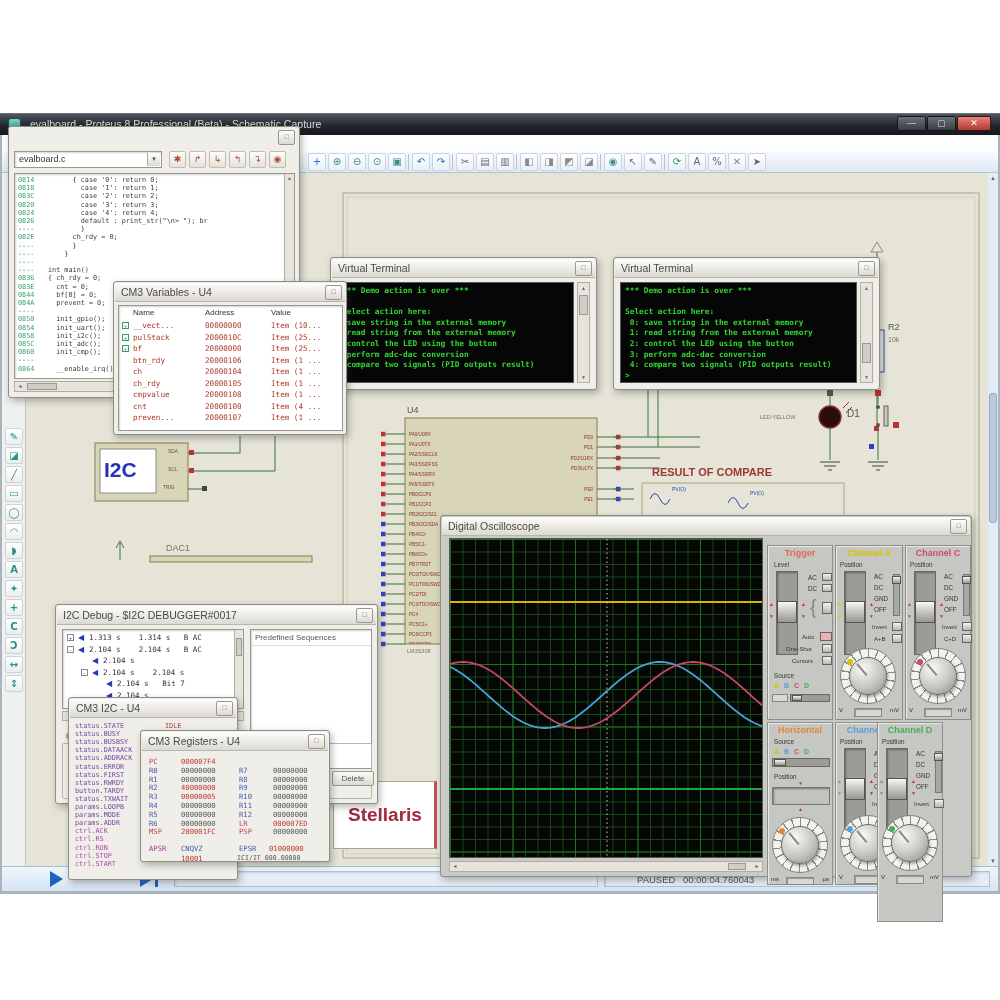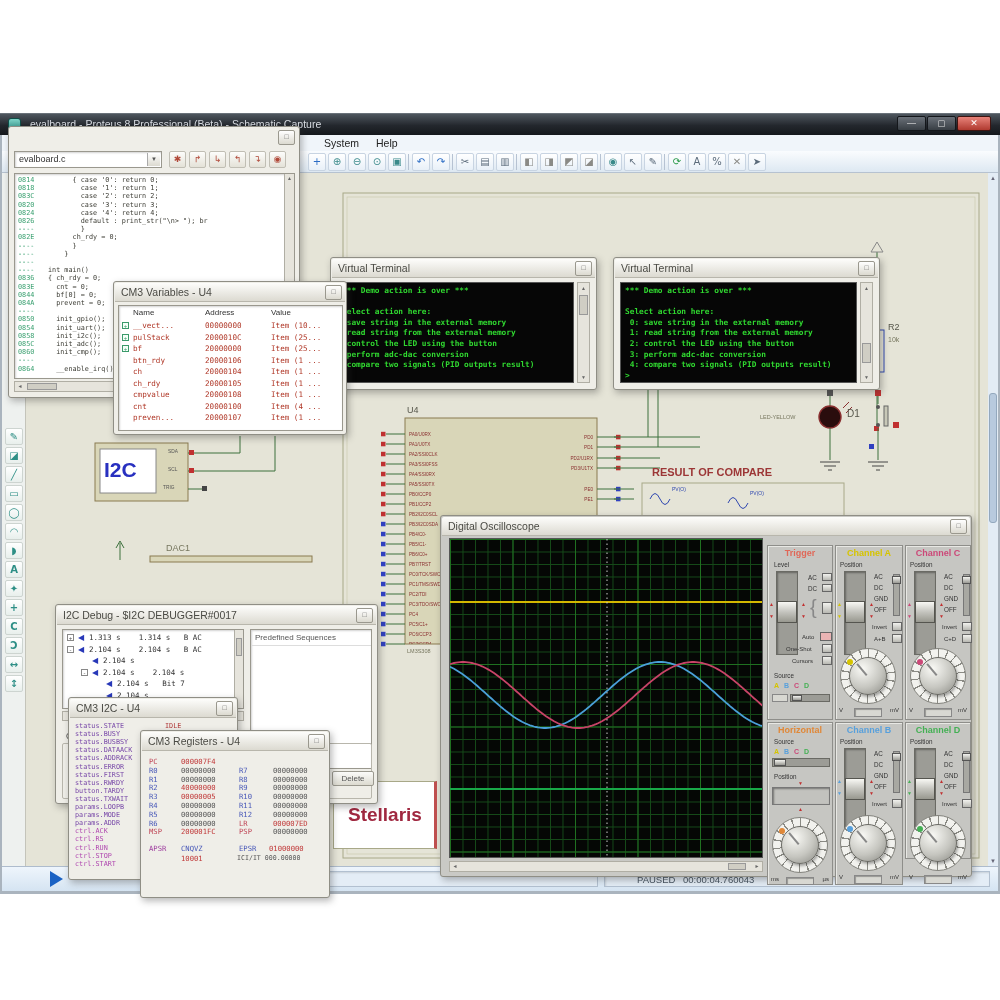--- a/index.html
+++ b/index.html
@@ -34,25 +34,20 @@
     <div class="abs" style="left:927px;top:2px;width:29px;height:15px;border:1px solid #14171b;border-radius:2px;
                 background:linear-gradient(#6a7078,#383e44);color:#ddd;font:9px/13px 'Liberation Sans',sans-serif;text-align:center;">▢</div>
     <div class="abs" style="left:957px;top:2px;width:34px;height:15px;border:1px solid #401410;border-radius:2px;
                 background:linear-gradient(#e8837a,#b03a30);color:#fff;font:9px/13px 'Liberation Sans',sans-serif;text-align:center;">✕</div>
   </div>
 
   <div class="abs" style="left:0;top:135px;width:2px;height:756px;background:#aab4be;"></div>
   <div class="abs" style="left:998px;top:135px;width:2px;height:756px;background:#aab4be;"></div>
   <div class="abs" style="left:0;top:891px;width:1000px;height:3px;background:#aab4be;"></div>
 
-  <div class="abs" style="left:2px;top:135px;width:996px;height:16px;background:#f0f5fa;font-size:10.5px;color:#222;">
-    <span class="abs" style="left:286px;top:2px;">te</span>
-    <span class="abs" style="left:322px;top:2px;">System</span>
-    <span class="abs" style="left:374px;top:2px;">Help</span>
-  </div>
 
   <div id="main-toolbar" class="abs" style="left:2px;top:151px;width:996px;height:22px;
               background:linear-gradient(#fafcfe,#dde8f2);border-bottom:1px solid #b6c2d0;">
       <div class="abs" style="left: 306px; top: 2px; width: 18px; height: 18px; border: 1px solid rgb(200, 212, 226); border-radius: 2px; background: linear-gradient(rgb(255, 255, 255), rgb(232, 240, 248)); font: 10px / 16px &quot;DejaVu Sans&quot;, sans-serif; text-align: center; color: rgb(43, 108, 196);">+</div>
       <div class="abs" style="left: 326px; top: 2px; width: 18px; height: 18px; border: 1px solid rgb(200, 212, 226); border-radius: 2px; background: linear-gradient(rgb(255, 255, 255), rgb(232, 240, 248)); font: 10px / 16px &quot;DejaVu Sans&quot;, sans-serif; text-align: center; color: rgb(58, 138, 138);">⊕</div>
       <div class="abs" style="left: 346px; top: 2px; width: 18px; height: 18px; border: 1px solid rgb(200, 212, 226); border-radius: 2px; background: linear-gradient(rgb(255, 255, 255), rgb(232, 240, 248)); font: 10px / 16px &quot;DejaVu Sans&quot;, sans-serif; text-align: center; color: rgb(58, 138, 138);">⊖</div>
       <div class="abs" style="left: 366px; top: 2px; width: 18px; height: 18px; border: 1px solid rgb(200, 212, 226); border-radius: 2px; background: linear-gradient(rgb(255, 255, 255), rgb(232, 240, 248)); font: 10px / 16px &quot;DejaVu Sans&quot;, sans-serif; text-align: center; color: rgb(58, 138, 138);">⊙</div>
       <div class="abs" style="left: 386px; top: 2px; width: 18px; height: 18px; border: 1px solid rgb(200, 212, 226); border-radius: 2px; background: linear-gradient(rgb(255, 255, 255), rgb(232, 240, 248)); font: 10px / 16px &quot;DejaVu Sans&quot;, sans-serif; text-align: center; color: rgb(58, 138, 138);">▣</div>
       <div class="abs sep" style="left: 406px; top: 3px; width: 1px; height: 16px;"></div>
       <div class="abs" style="left: 410px; top: 2px; width: 18px; height: 18px; border: 1px solid rgb(200, 212, 226); border-radius: 2px; background: linear-gradient(rgb(255, 255, 255), rgb(232, 240, 248)); font: 10px / 16px &quot;DejaVu Sans&quot;, sans-serif; text-align: center; color: rgb(43, 108, 196);">↶</div>
@@ -506,21 +501,21 @@
         <span class="abs" style="left: 6px; top: 91.1px; font-size: 6.8px; color: rgb(120, 72, 168); font-family: &quot;DejaVu Sans Mono&quot;, monospace;">params.MODE</span>
         <span class="abs" style="left: 6px; top: 99.2px; font-size: 6.8px; color: rgb(120, 72, 168); font-family: &quot;DejaVu Sans Mono&quot;, monospace;">params.ADDR</span>
         <span class="abs" style="left: 6px; top: 107.3px; font-size: 6.8px; color: rgb(176, 72, 176); font-family: &quot;DejaVu Sans Mono&quot;, monospace;">ctrl.ACK</span>
         <span class="abs" style="left: 6px; top: 115.4px; font-size: 6.8px; color: rgb(176, 72, 176); font-family: &quot;DejaVu Sans Mono&quot;, monospace;">ctrl.RS</span>
         <span class="abs" style="left: 6px; top: 123.5px; font-size: 6.8px; color: rgb(176, 72, 176); font-family: &quot;DejaVu Sans Mono&quot;, monospace;">ctrl.RUN</span>
         <span class="abs" style="left: 6px; top: 131.6px; font-size: 6.8px; color: rgb(176, 72, 176); font-family: &quot;DejaVu Sans Mono&quot;, monospace;">ctrl.STOP</span>
         <span class="abs" style="left: 6px; top: 139.7px; font-size: 6.8px; color: rgb(176, 72, 176); font-family: &quot;DejaVu Sans Mono&quot;, monospace;">ctrl.START</span>
       </div>
   </div>
 
-  <div class="win" style="left:140px;top:730px;width:190px;height:168px;z-index:8;overflow:hidden;">
+  <div class="win" style="left:140px;top:730px;width:190px;height:132px;z-index:8;overflow:hidden;">
     <div class="wtitle">CM3 Registers - U4</div>
     <div class="wclose">□</div>
     <div id="reg-rows" class="abs" style="left:0;top:0;width:100%;height:100%;">
         <span class="abs" style="left: 8px; top: 26px; font-size: 7.2px; color: rgb(192, 72, 88); font-family: &quot;DejaVu Sans Mono&quot;, monospace;">PC</span>
         <span class="abs" style="left: 40px; top: 26px; font-size: 7.2px; color: rgb(192, 56, 56); font-family: &quot;DejaVu Sans Mono&quot;, monospace;">000007F4</span>
         <span class="abs" style="left: 8px; top: 34.8px; font-size: 7.2px; color: rgb(72, 88, 184); font-family: &quot;DejaVu Sans Mono&quot;, monospace;">R0</span>
         <span class="abs" style="left: 40px; top: 34.8px; font-size: 7.2px; color: rgb(85, 85, 85); font-family: &quot;DejaVu Sans Mono&quot;, monospace;">00000000</span>
         <span class="abs" style="left: 8px; top: 43.6px; font-size: 7.2px; color: rgb(72, 88, 184); font-family: &quot;DejaVu Sans Mono&quot;, monospace;">R1</span>
         <span class="abs" style="left: 40px; top: 43.6px; font-size: 7.2px; color: rgb(85, 85, 85); font-family: &quot;DejaVu Sans Mono&quot;, monospace;">00000000</span>
         <span class="abs" style="left: 8px; top: 52.4px; font-size: 7.2px; color: rgb(72, 88, 184); font-family: &quot;DejaVu Sans Mono&quot;, monospace;">R2</span>
@@ -704,21 +699,21 @@
         <div class="abs" style="left: 56px; top: 76px; width: 10px; height: 9px; background: linear-gradient(rgb(242, 242, 238), rgb(184, 184, 178)); border: 1px solid rgb(102, 102, 102);"></div>
         <div class="abs" style="left: 4px; top: 92px; width: 56px; height: 56px; border-radius: 50%; border: 1px solid rgb(132, 132, 126); background: repeating-conic-gradient(rgb(138, 138, 132) 0deg, rgb(138, 138, 132) 3deg, rgb(242, 242, 238) 3deg, rgb(242, 242, 238) 20deg);"></div>
         <div class="abs" style="left: 13px; top: 101px; width: 38px; height: 38px; border-radius: 50%; border: 1px solid rgb(106, 106, 100); background: radial-gradient(circle at 35% 30%, rgb(250, 250, 246), rgb(198, 198, 192) 55%, rgb(138, 138, 132)); box-shadow: rgba(0, 0, 0, 0.35) 1px 2px 3px;">
           <div class="abs" style="left: 17px; top: 2px; width: 2px; height: 15px; background: rgb(136, 136, 136); transform-origin: 1px 17px; transform: rotate(-40deg);"></div>
         </div>
         <div class="abs" style="left: 11px; top: 103px; width: 6px; height: 6px; border-radius: 50%; background: rgb(88, 160, 220);"></div>
         <div class="abs" style="left: 3px; top: 151px; font-size: 6px; color: rgb(51, 51, 51); font-family: &quot;Liberation Sans&quot;, sans-serif;">V</div>
         <div class="abs" style="right: 3px; top: 151px; font-size: 6px; color: rgb(51, 51, 51); font-family: &quot;Liberation Sans&quot;, sans-serif;">mV</div>
         <div class="abs" style="left: 18px; top: 152px; width: 28px; height: 9px; background: rgb(216, 216, 210); border: 1px solid rgb(136, 136, 136); box-shadow: rgba(0, 0, 0, 0.3) 1px 1px 1px inset;"></div>
       </div>
-      <div class="abs" style="left: 464px; top: 206px; width: 66px; height: 137px; background: rgb(198, 198, 194); border: 1px solid rgb(142, 142, 138); box-shadow: rgb(232, 232, 228) 1px 1px 0px inset;">
+      <div class="abs" style="left: 436px; top: 206px; width: 66px; height: 200px; background: rgb(198, 198, 194); border: 1px solid rgb(142, 142, 138); box-shadow: rgb(232, 232, 228) 1px 1px 0px inset;">
         <div class="abs" style="left: 0px; top: 2px; width: 100%; text-align: center; font-weight: bold; font-size: 9px; color: rgb(68, 176, 84); font-family: &quot;Liberation Sans&quot;, sans-serif;">Channel D</div>
         <div class="abs" style="left: 4px; top: 15px; font-size: 6.3px; color: rgb(51, 51, 51); font-family: &quot;Liberation Sans&quot;, sans-serif;">Position</div>
         <div class="abs" style="left: 8px; top: 25px; width: 22px; height: 84px; background: rgb(156, 156, 150); border: 1px solid rgb(106, 106, 100); box-shadow: rgba(0, 0, 0, 0.35) 1px 1px 2px inset;"></div>
         <div class="abs" style="left: 9px; top: 55px; width: 20px; height: 22px; background: linear-gradient(rgb(248, 248, 244), rgb(196, 196, 190) 50%, rgb(152, 152, 143)); border: 1px solid rgb(85, 85, 79);"></div>
         <div class="abs" style="left: 1px; top: 55px; font-size: 5px; color: rgb(68, 176, 84);">▲</div>
         <div class="abs" style="left: 1px; top: 67px; font-size: 5px; color: rgb(68, 176, 84);">▼</div>
         <div class="abs" style="left: 33px; top: 55px; font-size: 5px; color: rgb(192, 48, 48);">▲</div>
         <div class="abs" style="left: 33px; top: 67px; font-size: 5px; color: rgb(192, 48, 48);">▼</div>
         <div class="abs" style="left: 38px; top: 27px; font-size: 6.3px; color: rgb(51, 51, 51); font-family: &quot;Liberation Sans&quot;, sans-serif;">AC</div>
         <div class="abs" style="left: 38px; top: 38px; font-size: 6.3px; color: rgb(51, 51, 51); font-family: &quot;Liberation Sans&quot;, sans-serif;">DC</div>

